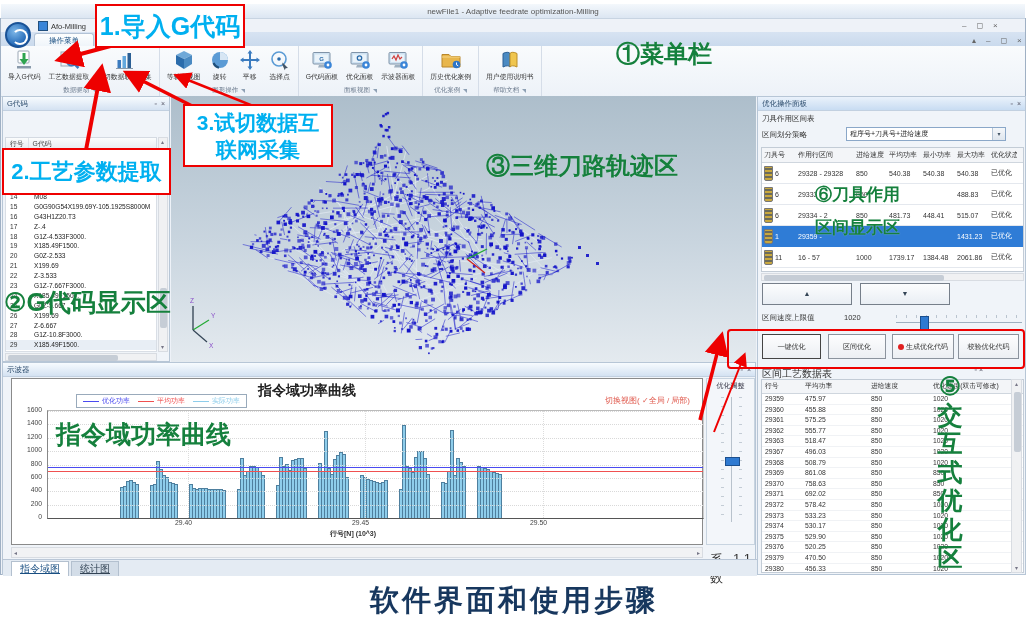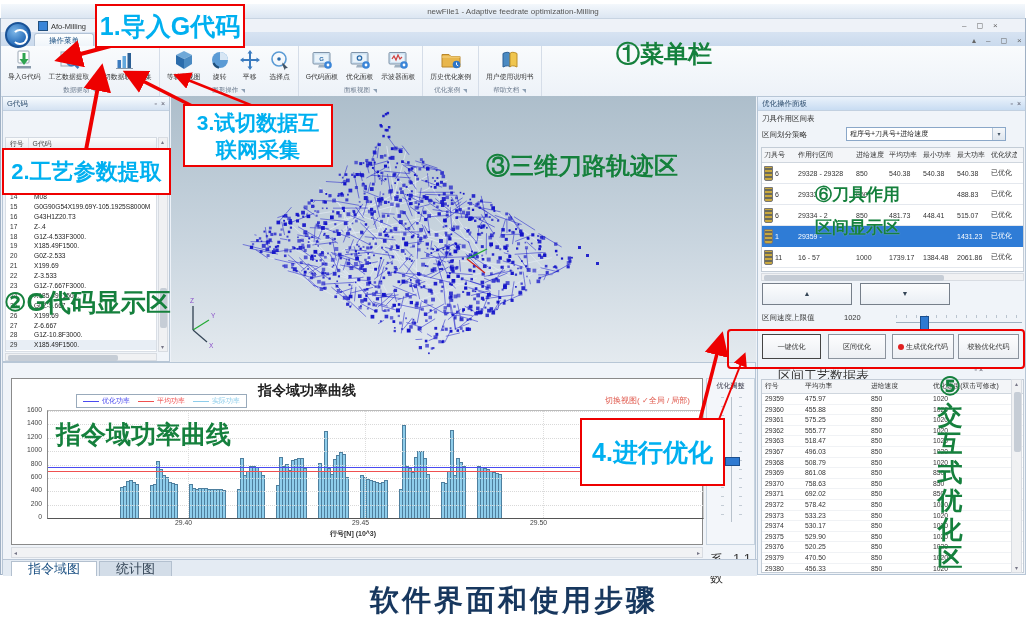--- a/index.html
+++ b/index.html
@@ -67,21 +67,21 @@
           background:repeating-linear-gradient(0deg,#c9a83d 0 2px,#6b6b5a 2px 4px);border:0.5px solid #777;}
   .udbtn{position:absolute;top:186px;height:22px;background:linear-gradient(#fcfdfe,#e9eef4);border:1px solid #767f8a;box-sizing:border-box;text-align:center;font-size:7px;line-height:20px;color:#345;cursor:pointer;}
   .slrow{position:absolute;left:4px;top:216px;width:260px;height:16px;font-size:7.5px;color:#333;}
   .sltrack{position:absolute;left:134px;top:9px;width:126px;height:1px;background:#9fb0c0;}
   .slticks{position:absolute;left:134px;top:2px;width:126px;height:3px;
            background:repeating-linear-gradient(90deg,#b9c4cf 0 1px,transparent 1px 10px);}
   .slhandle{position:absolute;left:158px;top:3px;width:7px;height:12px;background:#2f7ad1;border:1px solid #1b4f8e;cursor:pointer;}
   .optbtn{position:absolute;top:237px;height:25px;background:linear-gradient(#fdfdfe,#eceff3);border:1px solid #8b939d;box-sizing:border-box;font-size:7px;color:#333;text-align:center;line-height:23px;cursor:pointer;}
   .optbtn.def{border:1.5px solid #444;}
   .reddot{display:inline-block;width:6px;height:6px;border-radius:50%;background:#e02020;margin-right:2px;vertical-align:middle;}
-  .dt-title{position:absolute;left:20px;top:270px;font-size:13px;color:#333;}
+  .dt-title{position:absolute;left:4px;top:270px;font-size:10px;color:#333;}
   .dt-icons{position:absolute;right:42px;top:269px;font-size:7px;color:#556;}
   .dtable{position:absolute;left:3px;top:282px;width:263px;height:194px;background:#fff;border:1px solid #c3ccd6;box-sizing:border-box;overflow:hidden;}
   .drow{display:flex;height:9.6px;line-height:9.6px;font-size:6.8px;border-bottom:1px solid #f0f2f5;}
   .drow.hdr{height:13px;line-height:12px;background:#f3f5f8;border-bottom:1px solid #cfd6de;}
   .drow div{padding:0 3px;overflow:hidden;white-space:nowrap;box-sizing:border-box;flex:none;}
   .d0{width:40px;}.d1{width:66px;}.d2{width:62px;}.d3{width:82px;}
   
   .osc{left:2px;top:362px;width:754px;height:213px;}
   .chart{position:absolute;left:8px;top:15px;width:692px;height:167px;background:#fff;border:1px solid #8a8a8a;box-sizing:border-box;}
   .ctitle{position:absolute;left:0;right:100px;top:3px;text-align:center;font-size:14px;font-weight:bold;color:#222;}
@@ -101,21 +101,21 @@
   .refline{position:absolute;left:0;width:655px;height:0;border-top:1px solid;}
   .adjust{position:absolute;left:703px;top:15px;width:49px;height:167px;background:#f3f6fa;border:1px solid #c8d4e0;box-sizing:border-box;}
   .adjust .t{font-size:7px;color:#334;text-align:center;margin-top:2px;}
   .vtrack{position:absolute;left:24px;top:18px;width:1px;height:125px;background:#b8c2cc;}
   .vticksL{position:absolute;left:14px;top:18px;width:3px;height:125px;background:repeating-linear-gradient(180deg,#c3ccd5 0 1px,transparent 1px 9px);}
   .vticksR{position:absolute;left:32px;top:18px;width:3px;height:125px;background:repeating-linear-gradient(180deg,#c3ccd5 0 1px,transparent 1px 9px);}
   .vhandle{position:absolute;left:18px;top:78px;width:13px;height:7px;background:#2f7ad1;border:1px solid #1b4f8e;cursor:pointer;}
   .coefrow{position:absolute;left:703px;top:186px;width:49px;font-size:13px;color:#333;display:flex;justify-content:flex-start;padding:2px 4px;box-sizing:border-box;}
   .osc-scroll{position:absolute;left:8px;top:184px;width:692px;height:11px;background:#f1f2f4;border:1px solid #d8dce2;box-sizing:border-box;}
   .tabs{position:absolute;left:0;top:196px;width:754px;height:17px;background:#e4ebf3;border-top:1px solid #b9c6d6;display:flex;align-items:flex-end;padding-left:8px;box-sizing:border-box;gap:2px;}
-  .btab{height:14px;line-height:13px;padding:0 16px;font-size:13px;color:#345;background:#d3dde8;border:1px solid #b3c0cf;border-bottom:none;cursor:pointer;}
+  .btab{height:14px;line-height:13px;padding:0 8px;font-size:10px;color:#345;background:#d3dde8;border:1px solid #b3c0cf;border-bottom:none;cursor:pointer;text-decoration:underline;}
   .btab.active{background:#fff;color:#1a4f82;}
   .annbox{position:absolute;background:#fff;border:2.5px solid #ee0000;z-index:50;display:flex;align-items:center;justify-content:center;
           color:#00b0f0;font-weight:bold;text-align:center;}
   .anntext{position:absolute;color:#15803d;font-weight:bold;z-index:50;white-space:nowrap;
            text-shadow:0 0 1px rgba(255,255,255,.5);}
   .annrect{position:absolute;border:2.5px solid #ee0000;border-radius:4px;z-index:49;}
   .caption{position:absolute;left:0;top:581px;width:1028px;text-align:center;font-size:29px;font-weight:bold;color:#17375e;letter-spacing:3px;}
   svg.arrows{position:absolute;left:0;top:0;width:1028px;height:623px;z-index:48;pointer-events:none;}
 </style>
 </head>
@@ -1844,20 +1844,26 @@
     <div class="vthumb" style="top:12px;height:60px;left:2px;"></div>
     <span class="sarrow" style="left:3px;bottom:0;">▾</span>
   </div>
 <div class="optbtn def" style="left: 4px; width: 59px;">一键优化</div>
       <div class="optbtn" style="left: 70px; width: 58px;">区间优化</div>
       <div class="optbtn" style="left: 134px; width: 62px;"><span class="reddot"></span>生成优化代码</div>
       <div class="optbtn" style="left: 200px; width: 61px;">校验优化代码</div>
     </div>
 
 <div class="panel osc">
+  <div class="phdr">
+    <span>示波器</span>
+        <span class="sp"></span>
+    <span class="hic">▫</span>
+    <span class="hic">×</span>
+  </div>
   <div class="chart">
     <div class="ctitle">指令域功率曲线</div>
     <div class="legend" id="legend">
           <div class="li">
             <span class="sw" style="border-top-color: rgb(74, 74, 240);"></span>
             <span style="color: rgb(74, 74, 240);">优化功率</span>
           </div>
           <div class="li">
             <span class="sw" style="border-top-color: rgb(240, 80, 80);"></span>
             <span style="color: rgb(240, 80, 80);">平均功率</span>
@@ -2048,21 +2054,20 @@
   <line x1="700" y1="420" x2="721" y2="338" stroke="#ee0000" stroke-width="3.5" marker-end="url(#ah)"></line>
   <line x1="714" y1="432" x2="744" y2="356" stroke="#ee0000" stroke-width="2" marker-end="url(#ah)"></line>
 </svg>
 <div class="annrect" style="left:727px;top:329px;width:294px;height:36px;"></div>
 <div class="annbox" style="left:95px;top:4px;width:146px;height:40px;font-size:25px;">1.导入G代码</div>
 <div class="annbox" style="left:2px;top:148px;width:165px;height:43px;font-size:22px;">2.工艺参数提取</div>
 <div class="annbox" style="left:183px;top:104px;width:146px;height:59px;font-size:21px;line-height:27px;flex-direction:column;">
   <span>3.试切数据互</span>
   <span>联网采集</span>
 </div>
-<div class="annbox" style="left:580px;top:418px;width:141px;height:64px;font-size:25px;">4.进行优化</div>
 <div class="anntext" style="left:616px;top:38px;font-size:24px;">①菜单栏</div>
 <div class="anntext" style="left:4px;top:286px;font-size:25px;">②G代码显示区</div>
 <div class="anntext" style="left:486px;top:150px;font-size:24px;">③三维刀路轨迹区</div>
 <div class="anntext" style="left:56px;top:418px;font-size:25px;">指令域功率曲线</div>
 <div class="anntext" id="ann5" style="left:934px;top:372px;font-size:25px;line-height:28.5px;white-space:pre;text-align:center;width:32px;">⑤
 交
 互
 式
 优
 化

